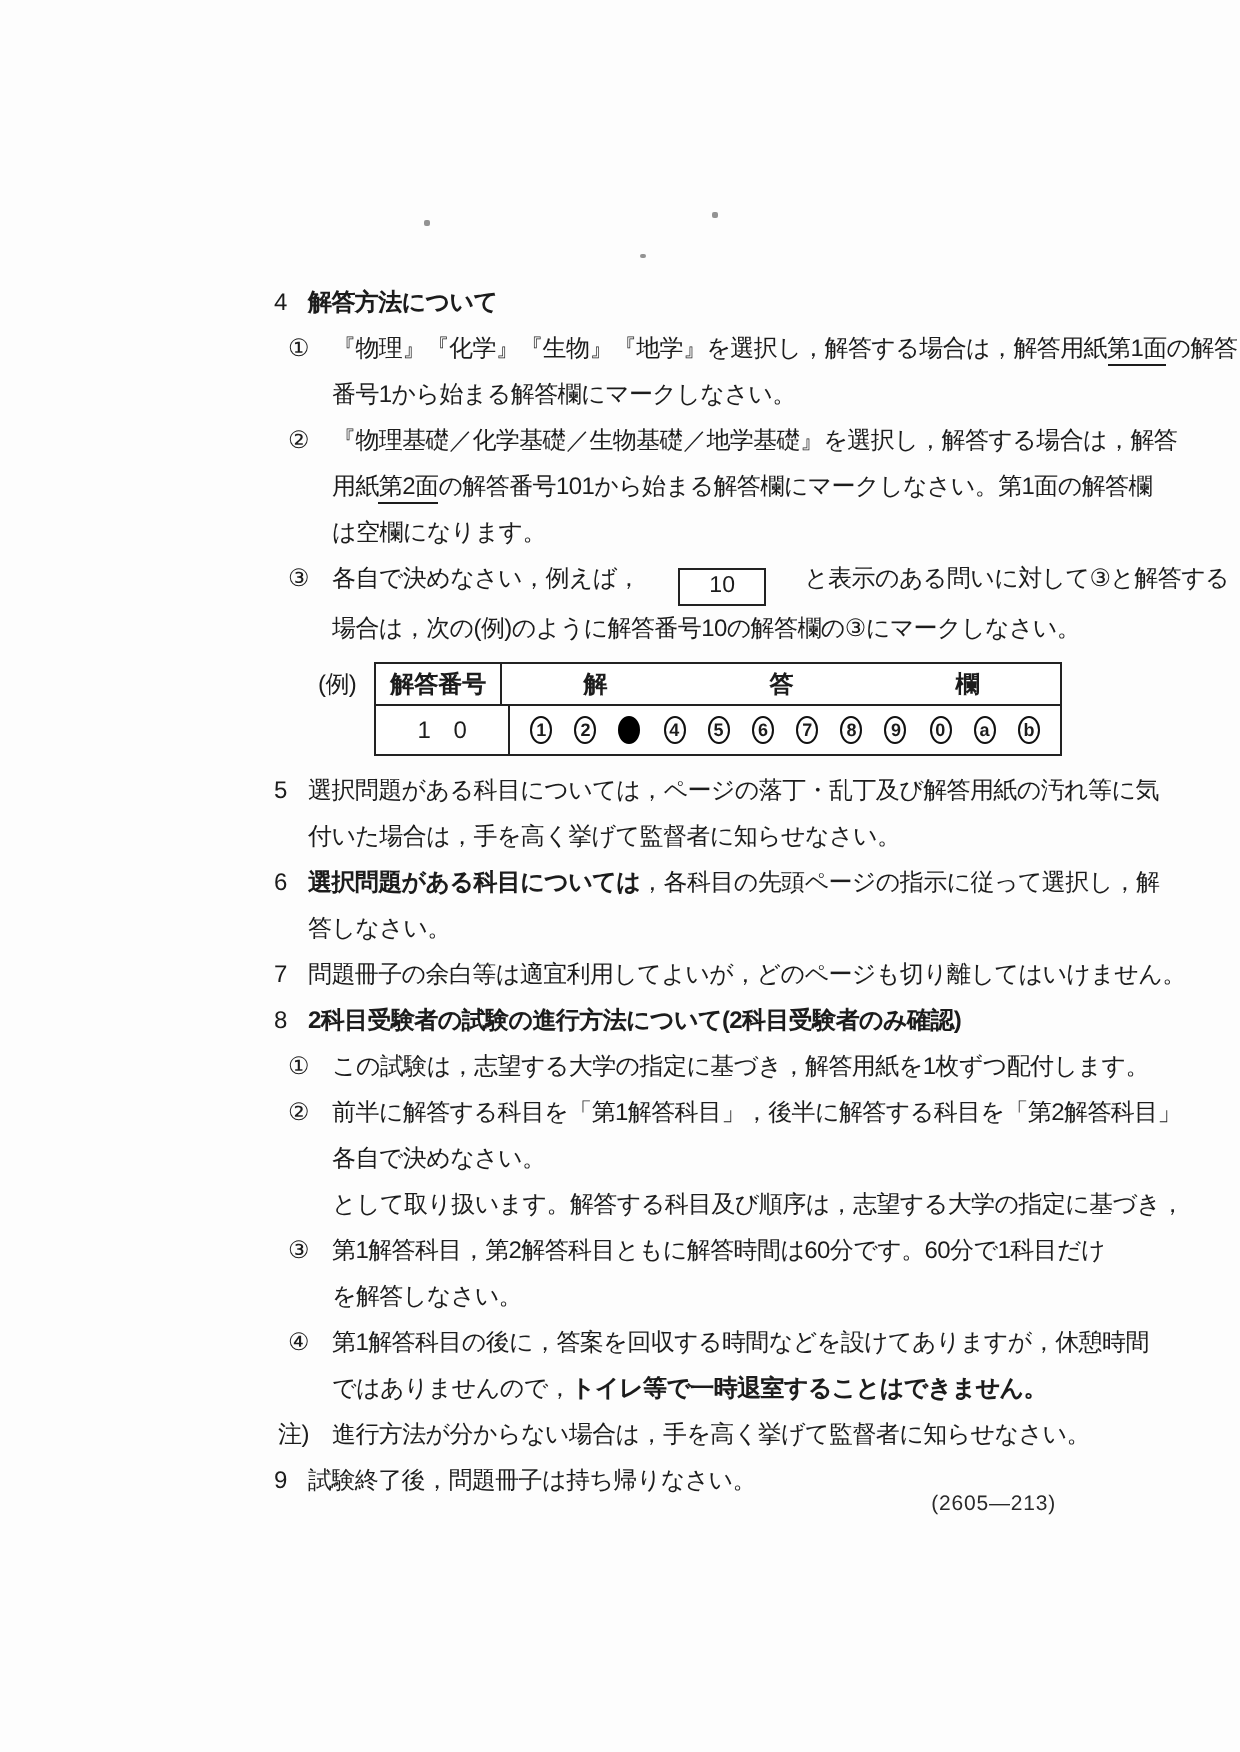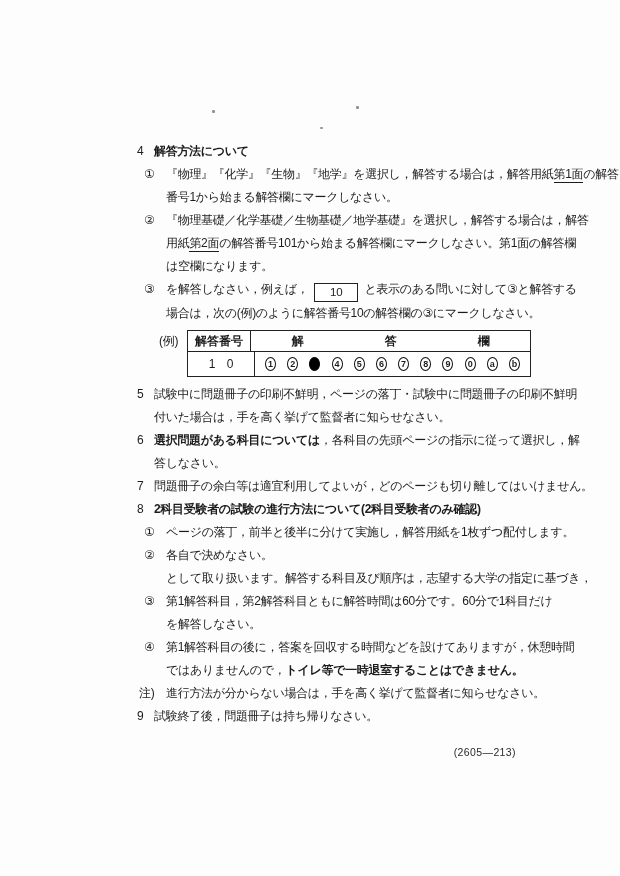--- a/index.html
+++ b/index.html
@@ -27,21 +27,21 @@
   .item.sub .marker{flex-basis:22px;}
   .item.note{margin-left:2px;}
   .item.note .marker{flex-basis:27px;}
   .item .content{flex:1;min-width:0;}
   .line{white-space:nowrap;min-height:23px;}
   .seg-u{border-bottom:1.5px solid var(--ink);padding-bottom:0.5px;}
   .seg-b{font-weight:700;}
   .seg-box{
     display:inline-block;border:1.6px solid var(--line);
     width:42px;height:17px;line-height:17px;text-align:center;
-    margin:0 6px;vertical-align:-3px;font-size:11.5px;background:#fff;
+    margin:0 19px;vertical-align:-3px;font-size:11.5px;background:#fff;
     letter-spacing:0;
   }
   
   .example-row{display:flex;margin:5px 0 6px 22px;gap:9px;align-items:flex-start;}
   .example-label{line-height:21px;padding-top:1px;}
   .ex-table{width:344px;border:1.8px solid var(--line);background:#ffffff;box-sizing:border-box;}
   .ex-row{display:flex;align-items:stretch;}
   .ex-row.ex-data{border-top:1.5px solid var(--line);}
   .ex-c1{
     flex:0 0 62px;border-right:1.5px solid var(--line);
@@ -55,21 +55,21 @@
   .ex-c2{flex:1;display:flex;align-items:center;min-width:0;}
   .ex-head .ex-c2{justify-content:space-around;font-weight:700;font-size:12px;}
   .ex-data .ex-c2{justify-content:space-between;padding:0 10px;}
   .bubble{
     width:11px;height:14px;border:1.4px solid #111;border-radius:50%;
     font-size:9px;display:flex;align-items:center;justify-content:center;
     font-weight:600;letter-spacing:0;box-sizing:border-box;background:#fff;
   }
   .bubble.filled{background:#000;border-color:#000;color:transparent;}
   .footer-code{
-    position:absolute;top:746px;right:104px;
+    position:absolute;top:746px;right:92px;
     font-size:10.5px;letter-spacing:0.4px;color:#2a2a2a;
   }
   .speck{position:absolute;background:#6f6f6f;border-radius:1px;opacity:0.75;}
   .speck.s1{left:212px;top:110px;width:3px;height:3px;}
   .speck.s2{left:356px;top:106px;width:3px;height:3px;}
   .speck.s3{left:320px;top:127px;width:3px;height:2px;}
 </style>
 </head>
 <body>
 
@@ -99,21 +99,21 @@
           <div class="marker">②</div>
           <div class="content">
             <div class="line"><span>『物理基礎／化学基礎／生物基礎／地学基礎』を選択し，解答する場合は，解答</span></div>
             <div class="line"><span>用紙</span><span class="seg-u">第2面</span><span>の解答番号101から始まる解答欄にマークしなさい。第1面の解答欄</span></div>
             <div class="line"><span>は空欄になります。</span></div>
           </div>
         </div>
         <div class="item sub">
           <div class="marker">③</div>
           <div class="content">
-            <div class="line"><span>を解答しなさい，例えば，</span><span class="seg-box">10</span><span>と表示のある問いに対して③と解答する</span></div>
+            <div class="line"><span>各自で決めなさい，例えば，</span><span class="seg-box">10</span><span>と表示のある問いに対して③と解答する</span></div>
             <div class="line"><span>場合は，次の(例)のように解答番号10の解答欄の③にマークしなさい。</span></div>
           </div>
         </div>
       </div>
 
     <div class="example-row">
       <div class="example-label">(例)</div>
       <div class="ex-table">
         <div class="ex-row ex-head">
           <div class="ex-c1">解答番号</div>
@@ -140,21 +140,21 @@
               <span class="bubble">b</span>
             </div>
         </div>
       </div>
     </div>
 
     <div id="doc-bottom">
         <div class="item section">
           <div class="marker">5</div>
           <div class="content">
-            <div class="line"><span>試験中に問題冊子の印刷不鮮明，ページの落丁・試験中に問題冊子の印刷不鮮明</span></div>
+            <div class="line"><span>選択問題がある科目については，ページの落丁・乱丁及び解答用紙の汚れ等に気</span></div>
             <div class="line"><span>付いた場合は，手を高く挙げて監督者に知らせなさい。</span></div>
           </div>
         </div>
         <div class="item section">
           <div class="marker">6</div>
           <div class="content">
             <div class="line"><span class="seg-b">選択問題がある科目については</span><span>，各科目の先頭ページの指示に従って選択し，解</span></div>
             <div class="line"><span>答しなさい。</span></div>
           </div>
         </div>
@@ -166,26 +166,27 @@
         </div>
         <div class="item section">
           <div class="marker">8</div>
           <div class="content">
             <div class="line"><span class="seg-b">2科目受験者の試験の進行方法について(2科目受験者のみ確認)</span></div>
           </div>
         </div>
         <div class="item sub">
           <div class="marker">①</div>
           <div class="content">
-            <div class="line"><span>ページの落丁，前半と後半に分けて実施し，解答用紙を1枚ずつ配付します。</span></div>
+            <div class="line"><span>この試験は，志望する大学の指定に基づき，解答用紙を1枚ずつ配付します。</span></div>
           </div>
         </div>
         <div class="item sub">
           <div class="marker">②</div>
           <div class="content">
+            <div class="line"><span>前半に解答する科目を「第1解答科目」，後半に解答する科目を「第2解答科目」</span></div>
             <div class="line"><span>各自で決めなさい。</span></div>
             <div class="line"><span>として取り扱います。解答する科目及び順序は，志望する大学の指定に基づき，</span></div>
           </div>
         </div>
         <div class="item sub">
           <div class="marker">③</div>
           <div class="content">
             <div class="line"><span>第1解答科目，第2解答科目ともに解答時間は60分です。60分で1科目だけ</span></div>
             <div class="line"><span>を解答しなさい。</span></div>
           </div>

